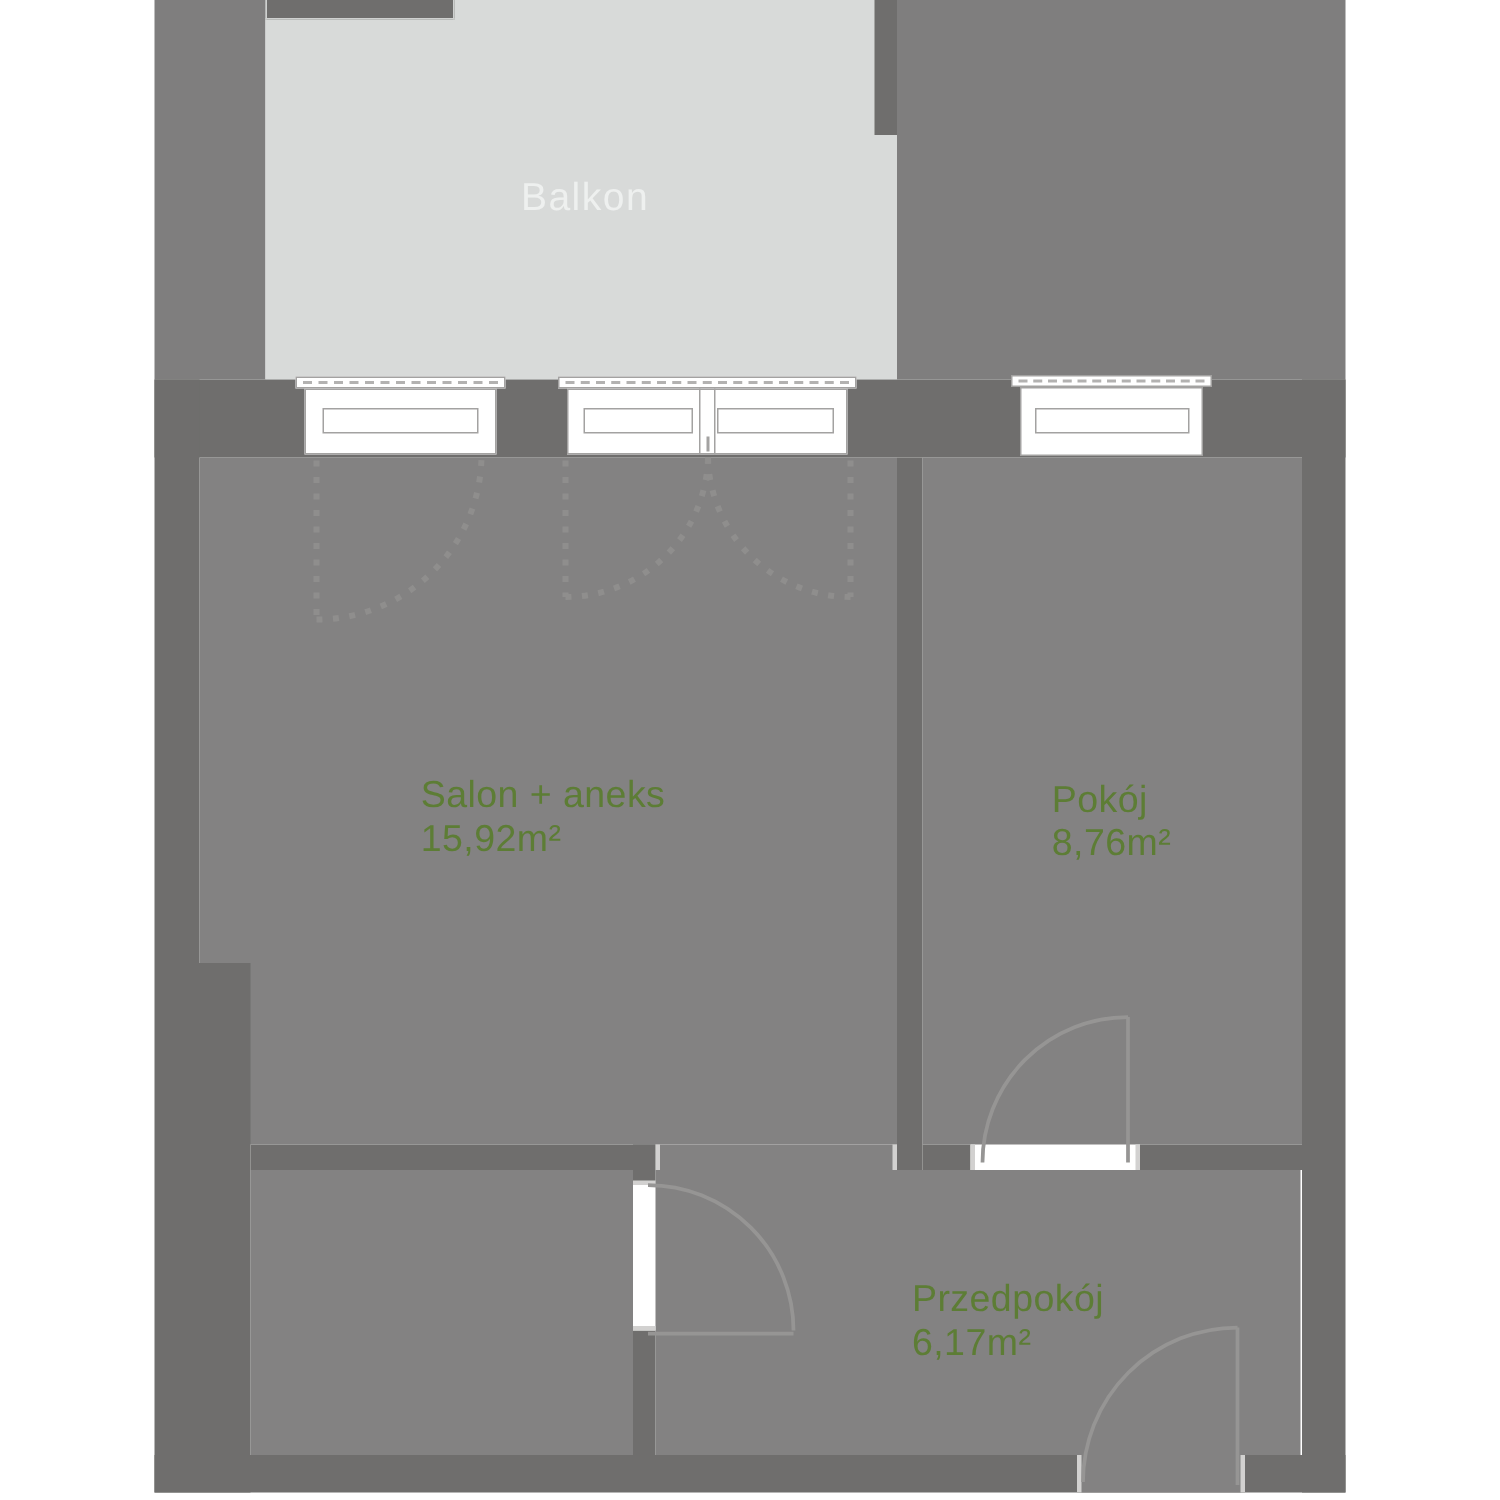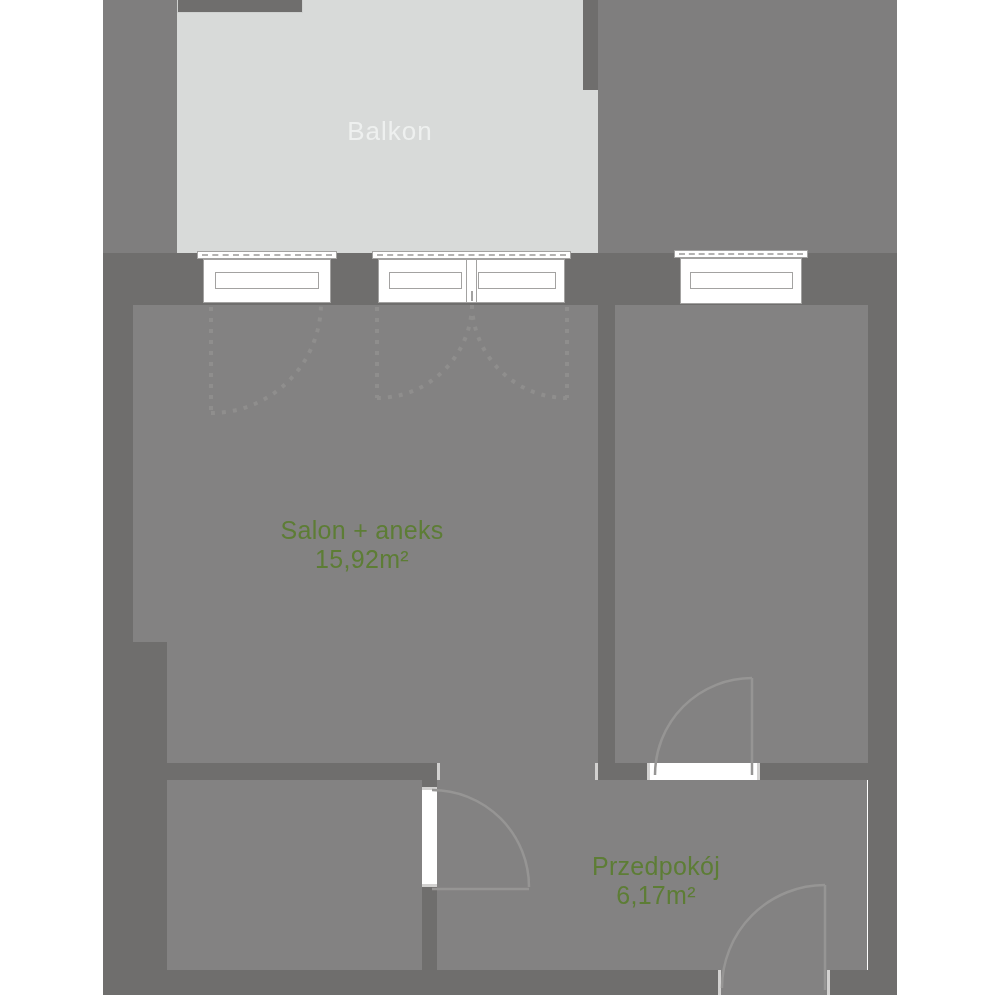--- a/index.html
+++ b/index.html
@@ -13,21 +13,21 @@
   .floor{background:#838282;}
   .balcony{background:#d8dad9;}
   .jamb{background:#d2d1d0;}
   .win-lip{background:#ffffff;border:1px solid #a3a2a1;box-sizing:border-box;}
   .win-lip .dash{position:absolute;left:4px;right:4px;top:2px;border-top:2px dashed #b3b2b1;}
   .win-body{background:#ffffff;border:1px solid #a3a2a1;box-sizing:border-box;}
   .win-glass{background:#ffffff;border:1px solid #a3a2a1;box-sizing:border-box;}
   .mullion{background:#a3a2a1;}
   .tick{background:#a3a2a1;}
   .room-label{
-    text-align:center;color:#5d7d35;font-size:25px;line-height:29px;
+    text-align:left;color:#5d7d35;font-size:25px;line-height:29px;
     letter-spacing:0.3px;transform:translateX(-50%);white-space:nowrap;
   }
   .balkon-label{
     text-align:center;color:#eef0ef;font-size:26px;letter-spacing:1px;
     transform:translateX(-50%);white-space:nowrap;
   }
   svg{position:absolute;left:0;top:0;}
 </style>
 </head>
 <body>
@@ -111,20 +111,24 @@
     </g>
   </svg>
 
   <div class="abs balkon-label" style="left:390px;top:116px;">Balkon</div>
 
   <div class="abs room-label" style="left:362px;top:516px;">
     <div>Salon + aneks</div>
     <div>15,92m²</div>
   </div>
 
+  <div class="abs room-label" style="left:741px;top:519px;">
+    <div>Pokój</div>
+    <div>8,76m²</div>
+  </div>
 
 
-  <div class="abs room-label" style="left:656px;top:852px;">
+  <div class="abs room-label" style="left:672px;top:852px;">
     <div>Przedpokój</div>
     <div>6,17m²</div>
   </div>
 
 </div>
 
 </body></html>

